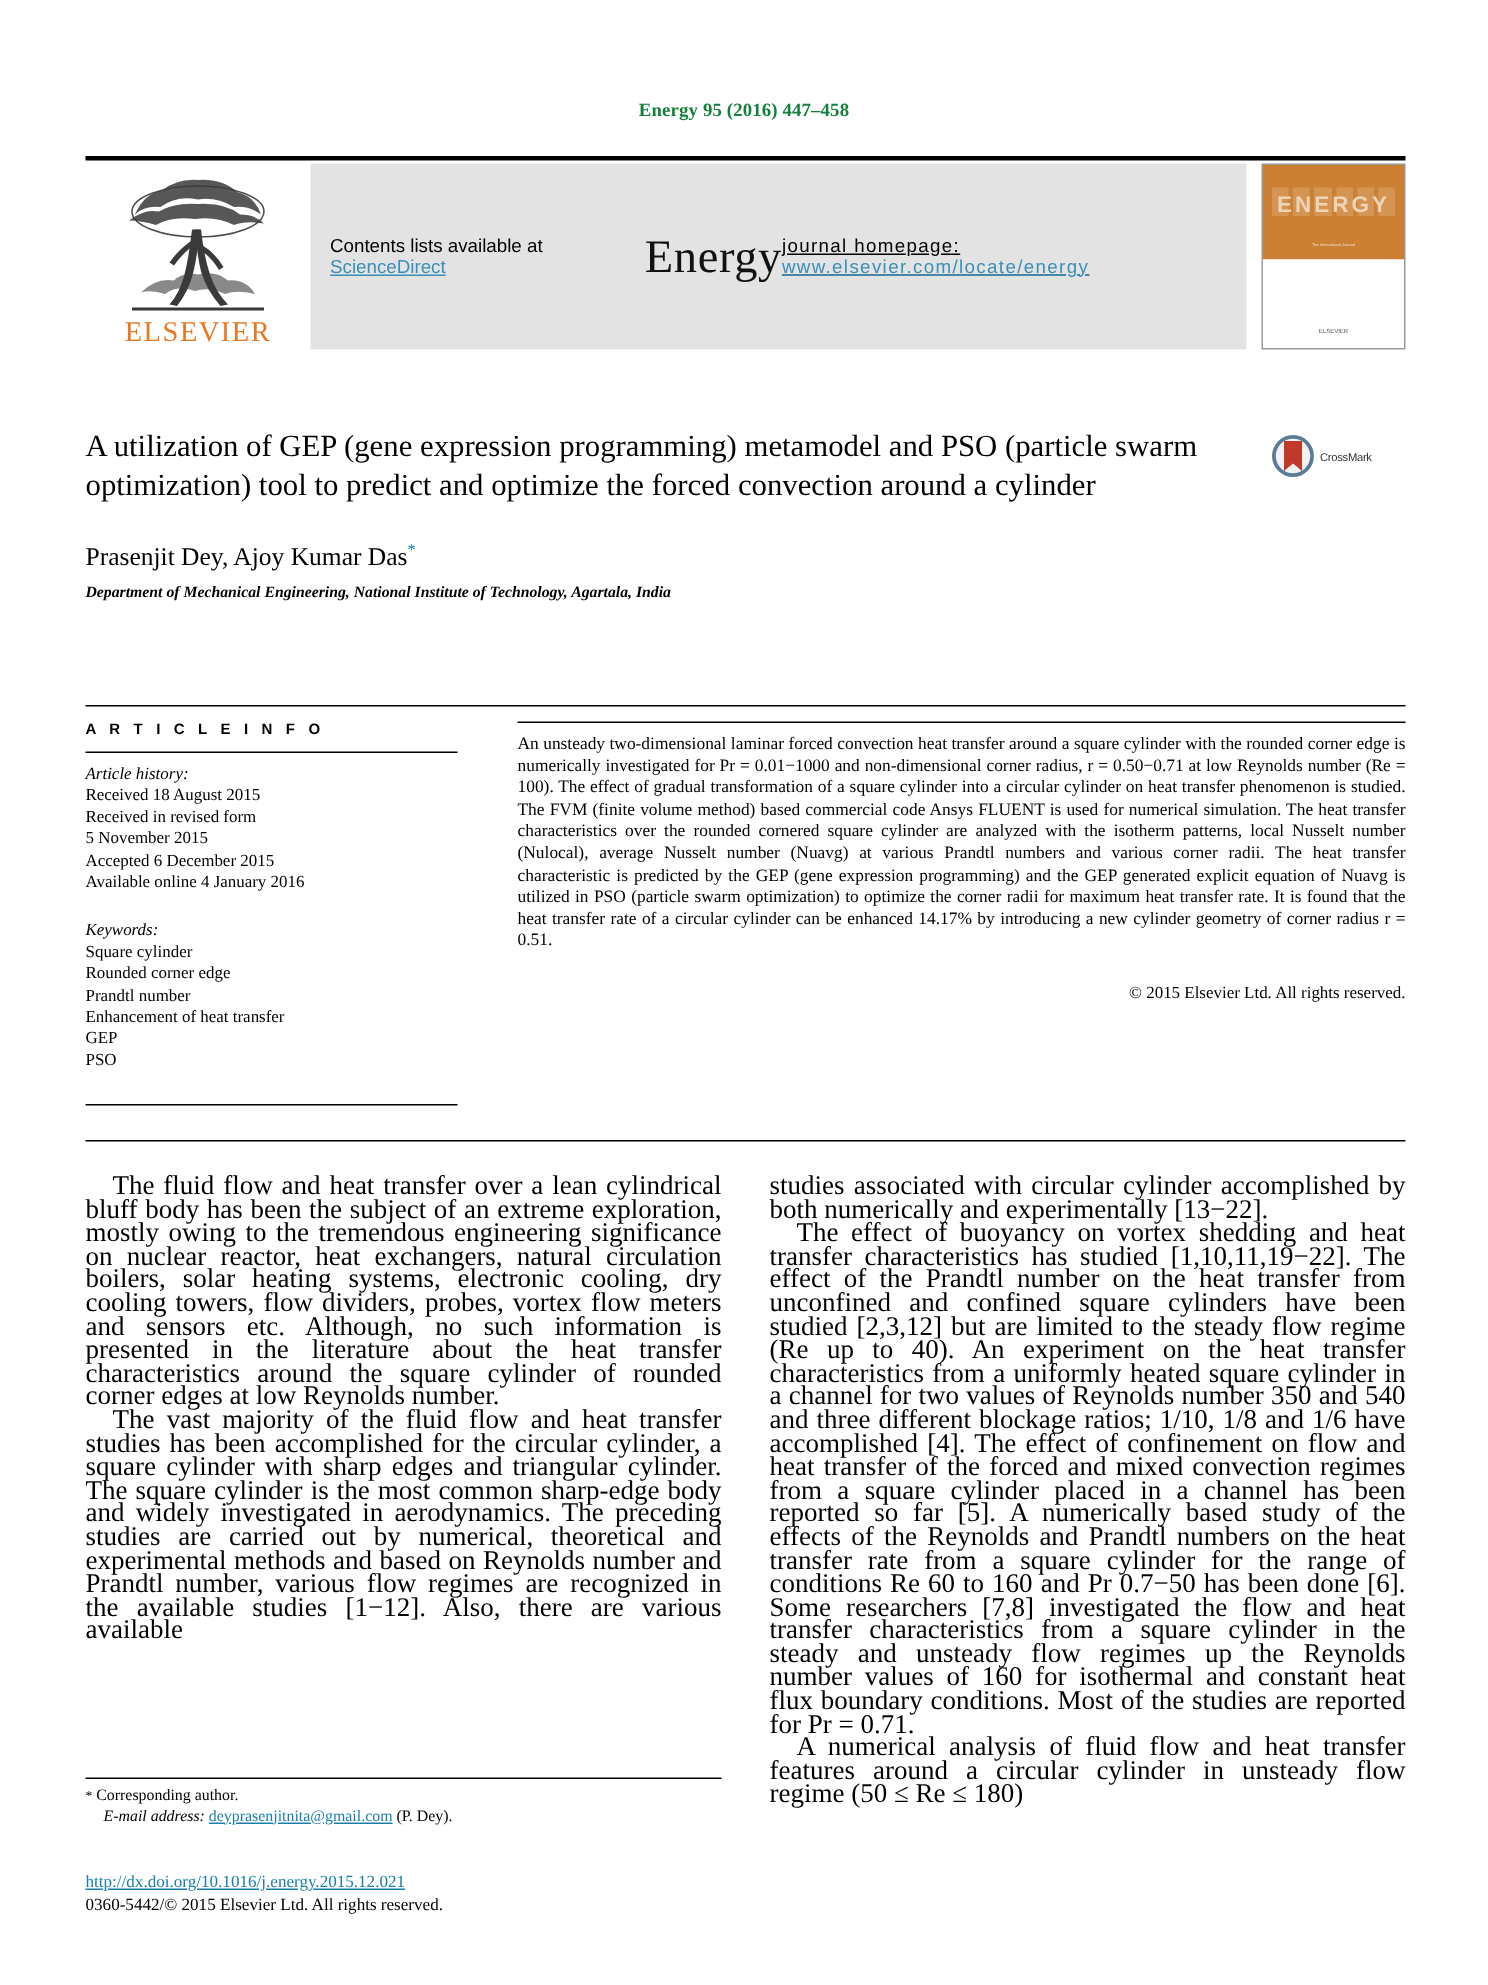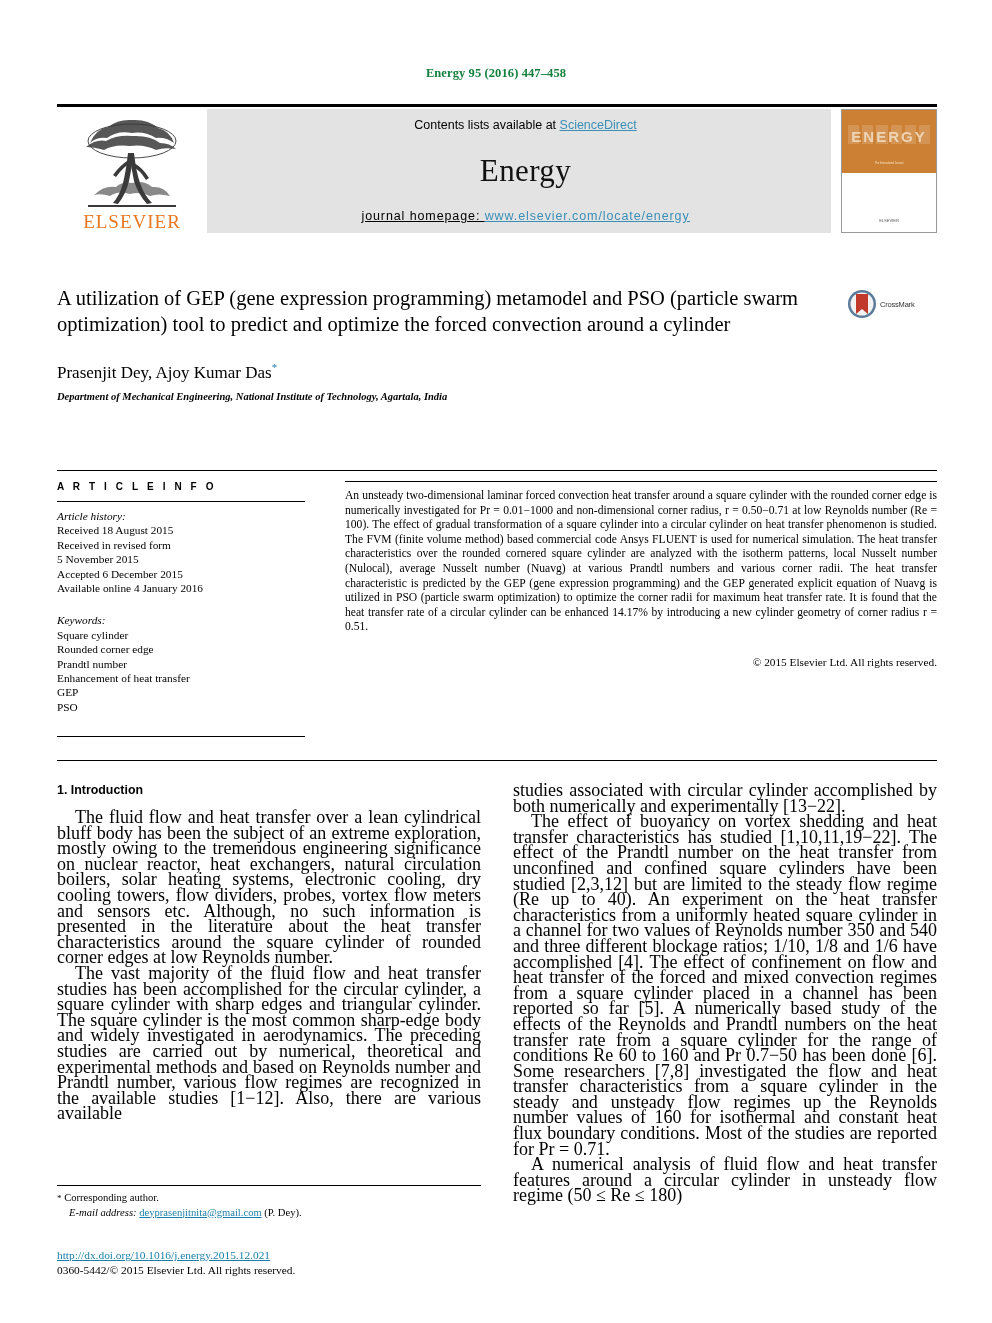--- a/index.html
+++ b/index.html
@@ -67,21 +67,21 @@
     letter-spacing: 1px;
     color: #e87722;
     font-weight: normal;
     line-height: 1;
     margin-top: 1px;
   }
   .banner-center {
     flex: 1 1 auto;
     background: #e3e3e3;
     display: flex;
-    flex-direction: column;
+    flex-direction: row;
     align-items: center;
     justify-content: space-between;
     padding: 9px 0 10px 13px;
     box-sizing: border-box;
   }
   .contents-line {
     font-family: "Liberation Sans", sans-serif;
     font-size: 12.5px;
     color: #000;
   }
@@ -434,21 +434,20 @@
       <div class="copyright">© 2015 Elsevier Ltd. All rights reserved.</div>
     </div>
 
   </div>
 
   <div class="info-bottom-rule"></div>
   <div class="infoblock-bottom-rule"></div>
 
   <div class="body-cols">
     <div class="bcol">
-      <h2 class="h1">1. Introduction</h2>
       <p class="para">The fluid flow and heat transfer over a lean cylindrical bluff body has been the subject of an extreme exploration, mostly owing to the tremendous engineering significance on nuclear reactor, heat exchangers, natural circulation boilers, solar heating systems, electronic cooling, dry cooling towers, flow dividers, probes, vortex flow meters and sensors etc. Although, no such information is presented in the literature about the heat transfer characteristics around the square cylinder of rounded corner edges at low Reynolds number.</p>
       <p class="para">The vast majority of the fluid flow and heat transfer studies has been accomplished for the circular cylinder, a square cylinder with sharp edges and triangular cylinder. The square cylinder is the most common sharp-edge body and widely investigated in aerodynamics. The preceding studies are carried out by numerical, theoretical and experimental methods and based on Reynolds number and Prandtl number, various flow regimes are recognized in the available studies [1−12]. Also, there are various available</p>
     </div>
     <div class="bcol">
       <p class="para" style="text-indent:0">studies associated with circular cylinder accomplished by both numerically and experimentally [13−22].</p>
       <p class="para">The effect of buoyancy on vortex shedding and heat transfer characteristics has studied [1,10,11,19−22]. The effect of the Prandtl number on the heat transfer from unconfined and confined square cylinders have been studied [2,3,12] but are limited to the steady flow regime (Re up to 40). An experiment on the heat transfer characteristics from a uniformly heated square cylinder in a channel for two values of Reynolds number 350 and 540 and three different blockage ratios; 1/10, 1/8 and 1/6 have accomplished [4]. The effect of confinement on flow and heat transfer of the forced and mixed convection regimes from a square cylinder placed in a channel has been reported so far [5]. A numerically based study of the effects of the Reynolds and Prandtl numbers on the heat transfer rate from a square cylinder for the range of conditions Re 60 to 160 and Pr 0.7−50 has been done [6]. Some researchers [7,8] investigated the flow and heat transfer characteristics from a square cylinder in the steady and unsteady flow regimes up the Reynolds number values of 160 for isothermal and constant heat flux boundary conditions. Most of the studies are reported for Pr = 0.71.</p>
       <p class="para">A numerical analysis of fluid flow and heat transfer features around a circular cylinder in unsteady flow regime (50 ≤ Re ≤ 180)</p>
     </div>
   </div>
 

